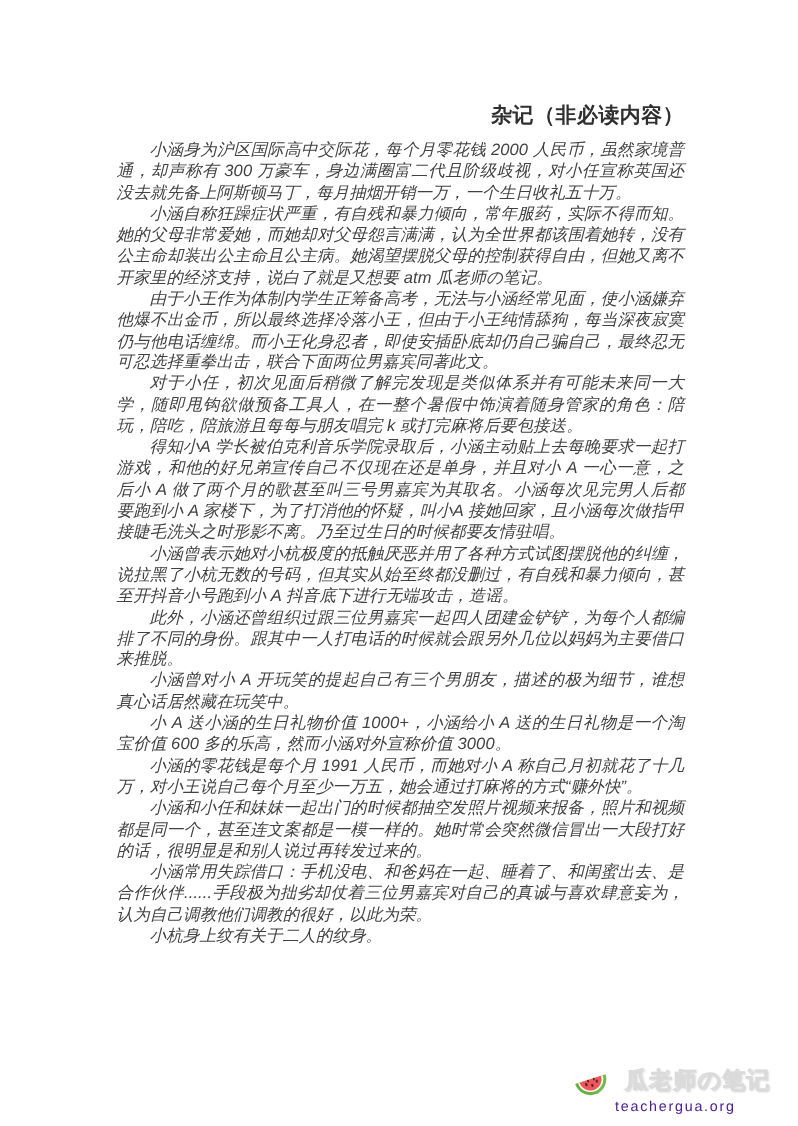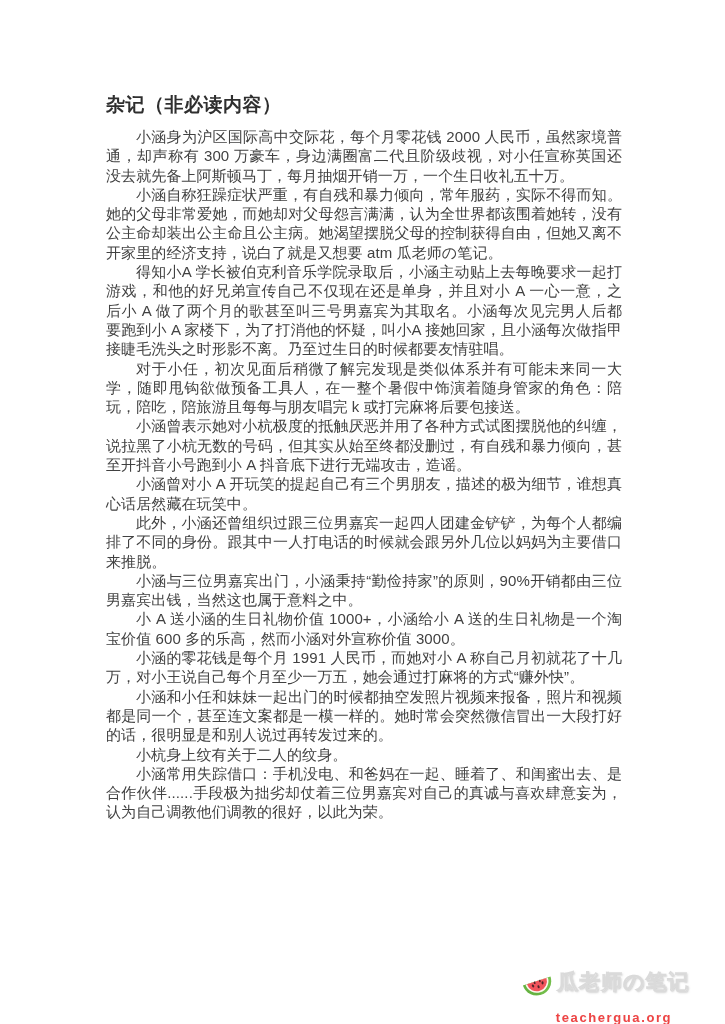--- a/index.html
+++ b/index.html
@@ -10,90 +10,91 @@
     overflow:hidden;
     font-family:"Liberation Sans","DejaVu Sans",sans-serif;
   }
   .doc{
     position:absolute;
     left:106px;top:92px;
     width:516px;
   }
   .doc-title{
     margin:0 0 9px 0;
-    text-align:left;
+    text-align:right;
     font-size:19px;
     font-weight:700;
     color:#2f2f2f;
     letter-spacing:0.5px;
   }
   .doc-body p{
     margin:0;
     text-indent:2em;
     font-size:15px;
     line-height:19.3px;
     text-align:justify;
     text-justify:inter-ideograph;
     color:#414141;
     letter-spacing:0.1px;
     word-break:break-all;
+    font-style:italic;
   }
   .watermark{
     position:absolute;
     left:521px;top:966px;
     width:186px;
     user-select:none;
   }
   .wm-row{
     display:flex;
     align-items:center;
-    gap:4px;
+    gap:15px;
   }
   .wm-icon{
     width:32px;height:32px;
     flex:0 0 auto;
   }
   .wm-brand{
     font-size:21px;
     font-weight:700;
     color:#ffffff;
     letter-spacing:1px;
     white-space:nowrap;
     -webkit-text-stroke:0.7px #dadada;
     text-shadow:1px 1px 2px rgba(160,160,160,0.55);
   }
   .wm-site{
-    margin-top:12px;
+    margin-top:0px;
     text-align:center;
     font-size:13px;
-    font-weight:700;
-    color:#ef4444;
+    font-weight:400;
+    color:#4c1d95;
     letter-spacing:1.6px;
     text-shadow:0 0 1px #eeeeee;
   }
 </style>
 </head>
 <body>
 
 <div class="doc">
   <h1 class="doc-title">杂记（非必读内容）</h1>
   <div class="doc-body">
     <p>小涵身为沪区国际高中交际花，每个月零花钱 2000 人民币，虽然家境普通，却声称有 300 万豪车，身边满圈富二代且阶级歧视，对小任宣称英国还没去就先备上阿斯顿马丁，每月抽烟开销一万，一个生日收礼五十万。</p>
     <p>小涵自称狂躁症状严重，有自残和暴力倾向，常年服药，实际不得而知。她的父母非常爱她，而她却对父母怨言满满，认为全世界都该围着她转，没有公主命却装出公主命且公主病。她渴望摆脱父母的控制获得自由，但她又离不开家里的经济支持，说白了就是又想要 atm 瓜老师の笔记。</p>
+    <p>由于小王作为体制内学生正筹备高考，无法与小涵经常见面，使小涵嫌弃他爆不出金币，所以最终选择冷落小王，但由于小王纯情舔狗，每当深夜寂寞仍与他电话缠绵。而小王化身忍者，即使安插卧底却仍自己骗自己，最终忍无可忍选择重拳出击，联合下面两位男嘉宾同著此文。</p>
+    <p>对于小任，初次见面后稍微了解完发现是类似体系并有可能未来同一大学，随即甩钩欲做预备工具人，在一整个暑假中饰演着随身管家的角色：陪玩，陪吃，陪旅游且每每与朋友唱完 k 或打完麻将后要包接送。</p>
     <p>得知小A 学长被伯克利音乐学院录取后，小涵主动贴上去每晚要求一起打游戏，和他的好兄弟宣传自己不仅现在还是单身，并且对小 A 一心一意，之后小 A 做了两个月的歌甚至叫三号男嘉宾为其取名。小涵每次见完男人后都要跑到小 A 家楼下，为了打消他的怀疑，叫小A 接她回家，且小涵每次做指甲接睫毛洗头之时形影不离。乃至过生日的时候都要友情驻唱。</p>
-    <p>对于小任，初次见面后稍微了解完发现是类似体系并有可能未来同一大学，随即甩钩欲做预备工具人，在一整个暑假中饰演着随身管家的角色：陪玩，陪吃，陪旅游且每每与朋友唱完 k 或打完麻将后要包接送。</p>
     <p>小涵曾表示她对小杭极度的抵触厌恶并用了各种方式试图摆脱他的纠缠，说拉黑了小杭无数的号码，但其实从始至终都没删过，有自残和暴力倾向，甚至开抖音小号跑到小 A 抖音底下进行无端攻击，造谣。</p>
+    <p>此外，小涵还曾组织过跟三位男嘉宾一起四人团建金铲铲，为每个人都编排了不同的身份。跟其中一人打电话的时候就会跟另外几位以妈妈为主要借口来推脱。</p>
     <p>小涵曾对小 A 开玩笑的提起自己有三个男朋友，描述的极为细节，谁想真心话居然藏在玩笑中。</p>
-    <p>此外，小涵还曾组织过跟三位男嘉宾一起四人团建金铲铲，为每个人都编排了不同的身份。跟其中一人打电话的时候就会跟另外几位以妈妈为主要借口来推脱。</p>
-    <p>小涵与三位男嘉宾出门，小涵秉持“勤俭持家”的原则，90%开销都由三位男嘉宾出钱，当然这也属于意料之中。</p>
     <p>小 A 送小涵的生日礼物价值 1000+，小涵给小 A 送的生日礼物是一个淘宝价值 600 多的乐高，然而小涵对外宣称价值 3000。</p>
     <p>小涵的零花钱是每个月 1991 人民币，而她对小 A 称自己月初就花了十几万，对小王说自己每个月至少一万五，她会通过打麻将的方式“赚外快”。</p>
     <p>小涵和小任和妹妹一起出门的时候都抽空发照片视频来报备，照片和视频都是同一个，甚至连文案都是一模一样的。她时常会突然微信冒出一大段打好的话，很明显是和别人说过再转发过来的。</p>
+    <p>小涵常用失踪借口：手机没电、和爸妈在一起、睡着了、和闺蜜出去、是合作伙伴......手段极为拙劣却仗着三位男嘉宾对自己的真诚与喜欢肆意妄为，认为自己调教他们调教的很好，以此为荣。</p>
     <p>小杭身上纹有关于二人的纹身。</p>
-    <p>小涵常用失踪借口：手机没电、和爸妈在一起、睡着了、和闺蜜出去、是合作伙伴......手段极为拙劣却仗着三位男嘉宾对自己的真诚与喜欢肆意妄为，认为自己调教他们调教的很好，以此为荣。</p>
   </div>
 </div>
 
 <div class="watermark">
   <div class="wm-row">
     <span class="wm-icon">
       <svg width="32" height="32" viewBox="0 0 64 64" aria-hidden="true">
         <g transform="rotate(-18 32 32)">
           <path d="M3 30 A29 29 0 0 0 61 30 Z" fill="#72bd4a"></path>
           <path d="M4 30 A28 28 0 0 0 32 58 L32 30 Z" fill="#5ba93c" opacity="0.55"></path>

